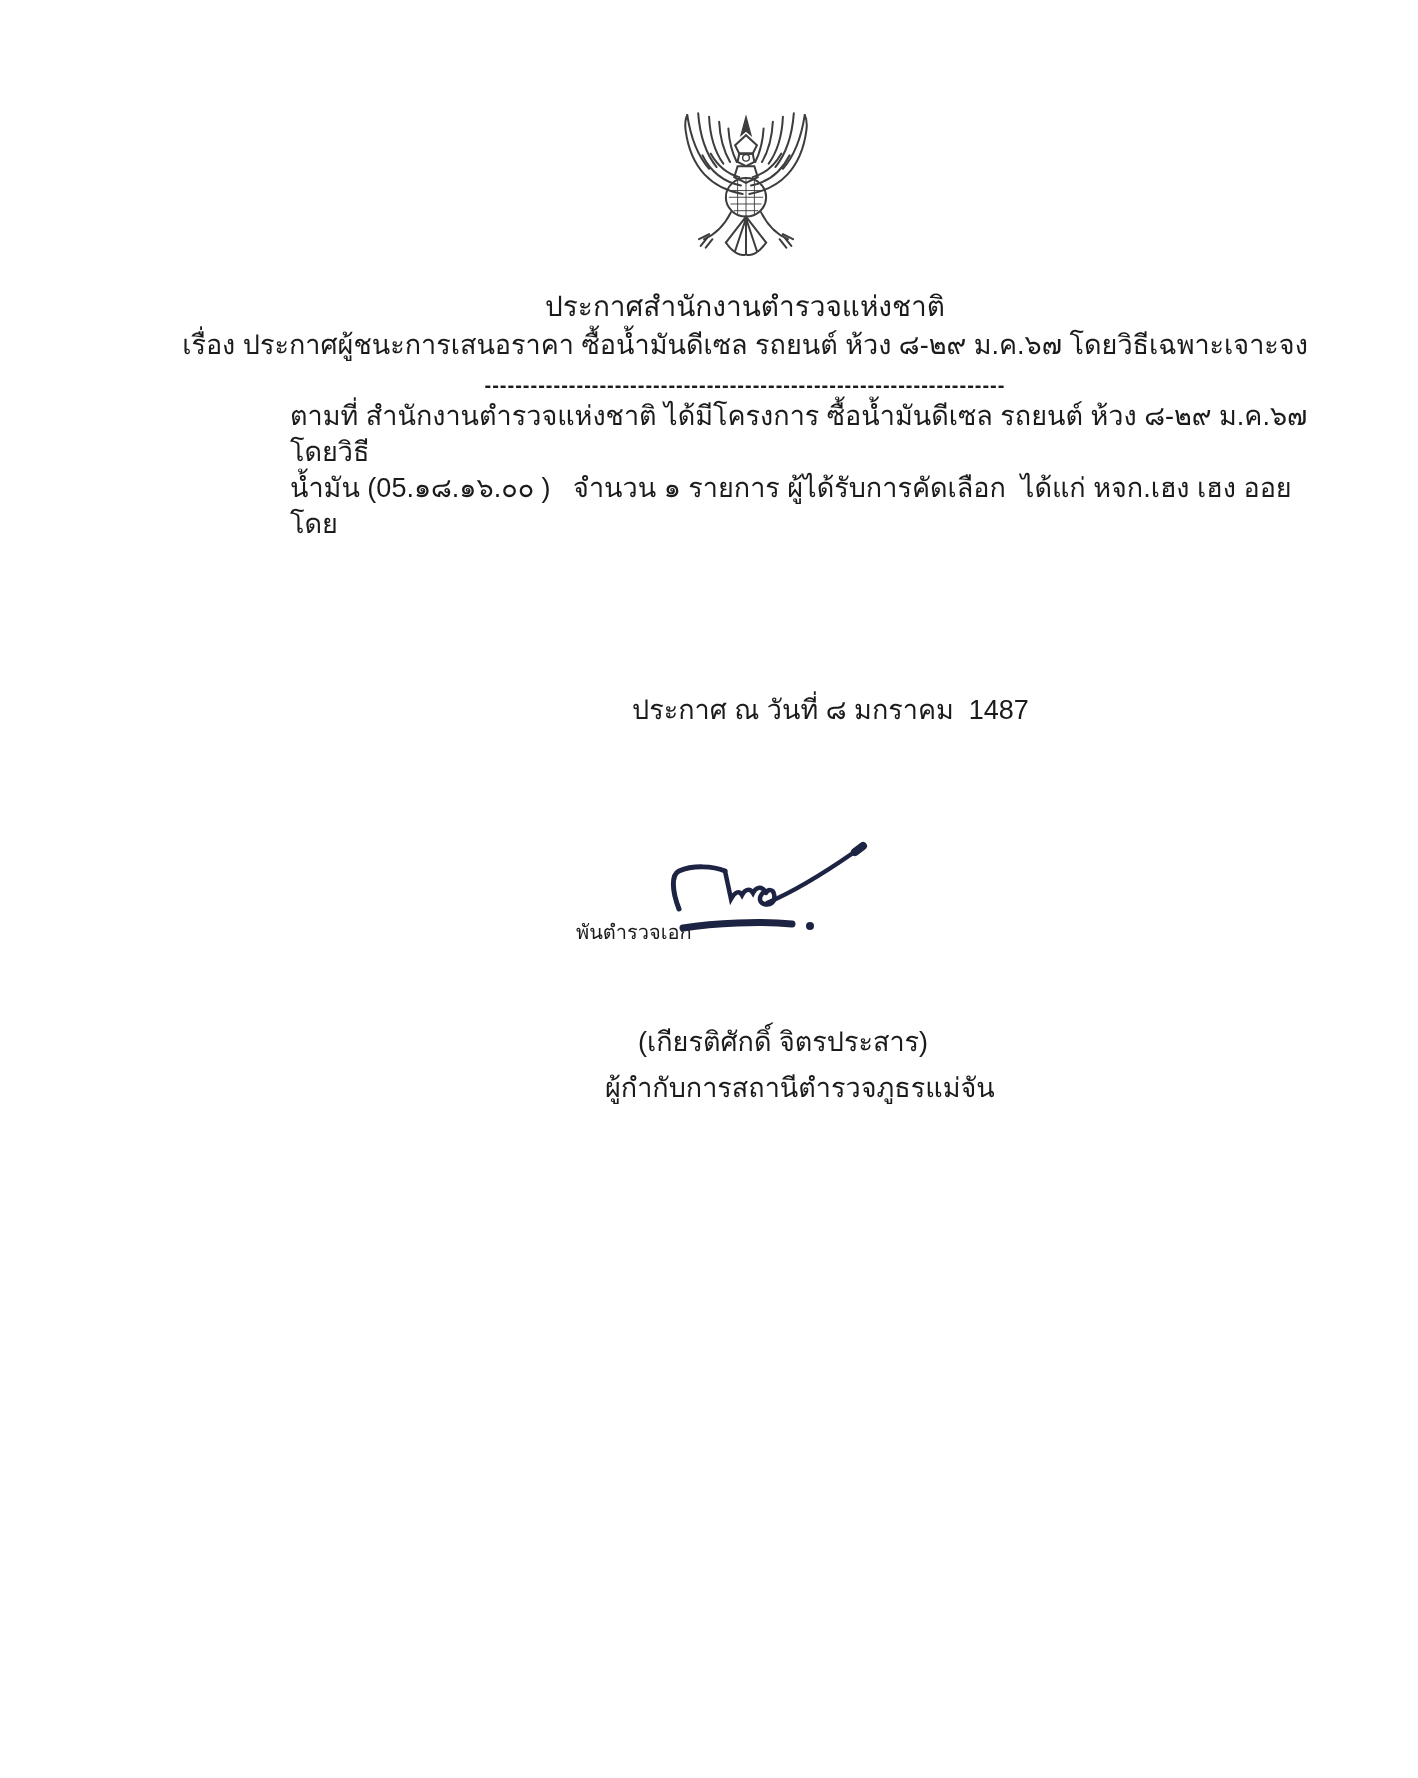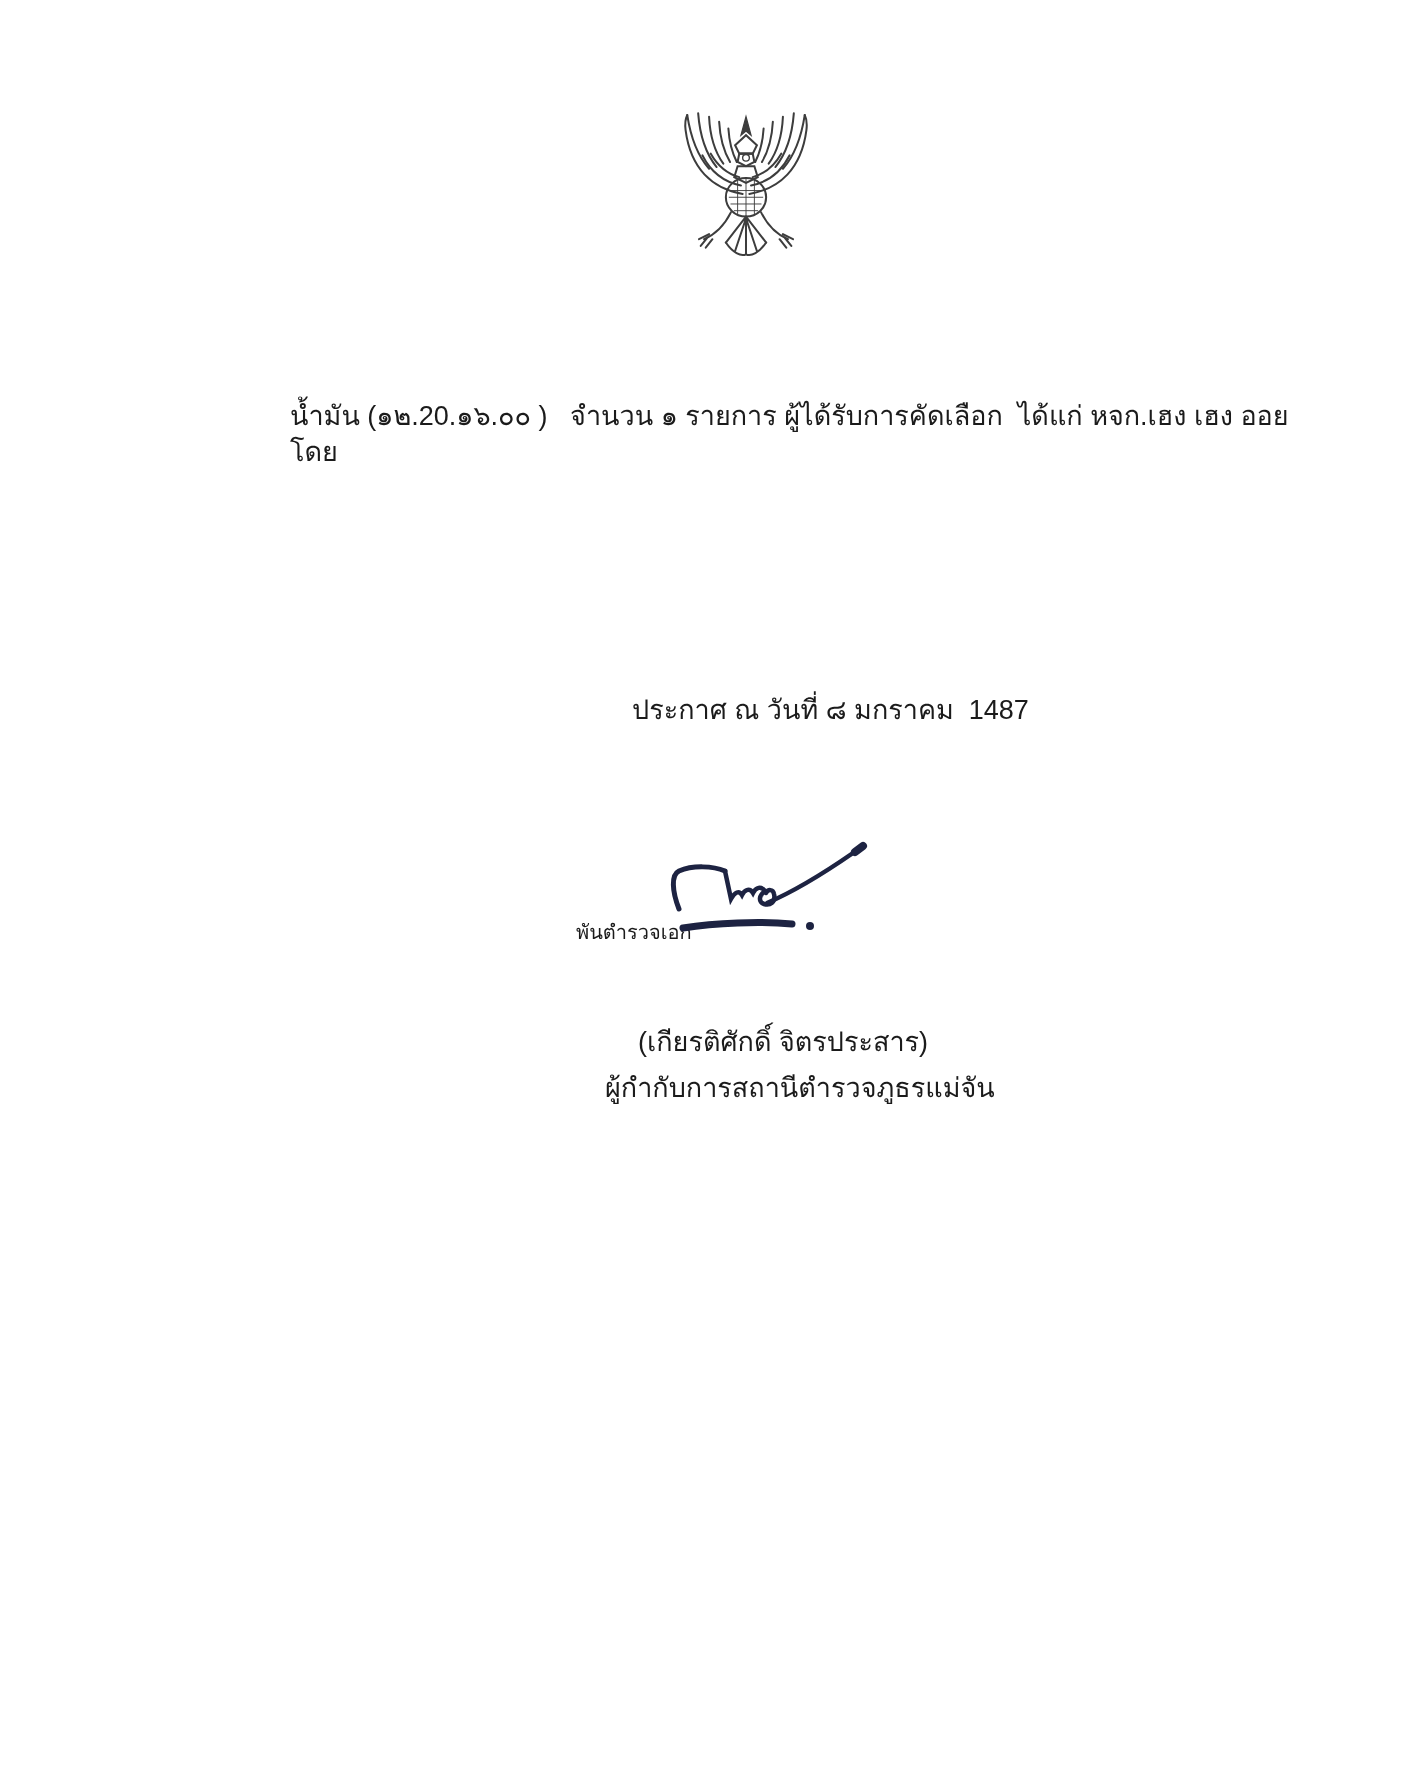--- a/index.html
+++ b/index.html
@@ -86,23 +86,29 @@
 
         <path d="M100,127 L100,172 M100,129 L87,168 M100,129 L113,168 M100,127 L76,158 M100,127 L124,158"></path>
         <path d="M76,158 C84,170 94,175 100,172 C106,175 116,170 124,158"></path>
 
         <path d="M82,122 C74,138 64,148 50,154 M56,148 L44,154 M54,152 L46,162 M60,154 L52,164"></path>
         <path d="M118,122 C126,138 136,148 150,154 M144,148 L156,154 M146,152 L154,162 M140,154 L148,164"></path>
       </g>
     </svg>
   </div>
 
+  <div class="abs title-block">
+    <div class="thai doc-title">ประกาศสำนักงานตำรวจแห่งชาติ</div>
+    <div class="thai doc-subject">เรื่อง ประกาศผู้ชนะการเสนอราคา ซื้อน้ำมันดีเซล รถยนต์ ห้วง ๘-๒๙ ม.ค.๖๗ โดยวิธีเฉพาะเจาะจง</div>
+    <div class="thai divider-line">--------------------------------------------------------------------</div>
+  </div>
 
   <div class="abs body-block">
-    <div class="thai body-line indent">น้ำมัน (๑๒.20.๑๖.๐๐ )   จำนวน ๑ รายการ ผู้ได้รับการคัดเลือก  ได้แก่ หจก.เฮง เฮง ออย โดย</div>
+    <div class="thai body-line indent">ตามที่ สำนักงานตำรวจแห่งชาติ ได้มีโครงการ ซื้อน้ำมันดีเซล รถยนต์ ห้วง ๘-๒๙ ม.ค.๖๗ โดยวิธี</div>
+    <div class="thai body-line indent">น้ำมัน (05.๑๘.๑๖.๐๐ )   จำนวน ๑ รายการ ผู้ได้รับการคัดเลือก  ได้แก่ หจก.เฮง เฮง ออย โดย</div>
   </div>
 
   <div class="abs thai date-line">ประกาศ ณ วันที่ ๘ มกราคม  1487</div>
 
   <div class="abs thai signer-rank">พันตำรวจเอก</div>
 
   <div class="abs signature-wrap">
     <svg width="230" height="110" viewBox="0 0 230 110">
       <g fill="none" stroke="#1d2342" stroke-linecap="round">
         <path stroke-width="5" d="M24,76 C17,58 16,42 24,38 C38,32 58,33 70,38"></path>

